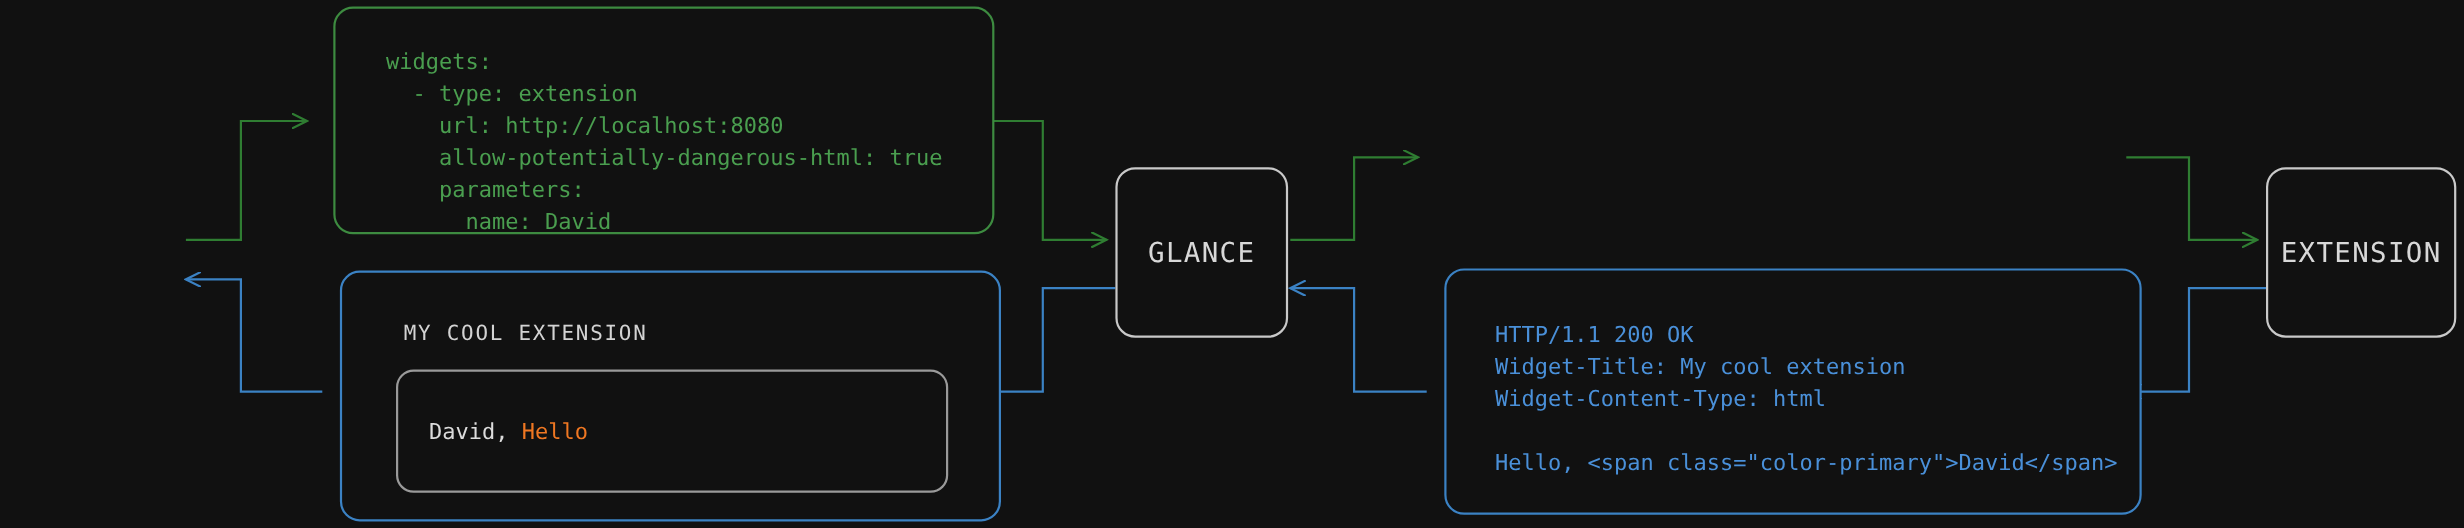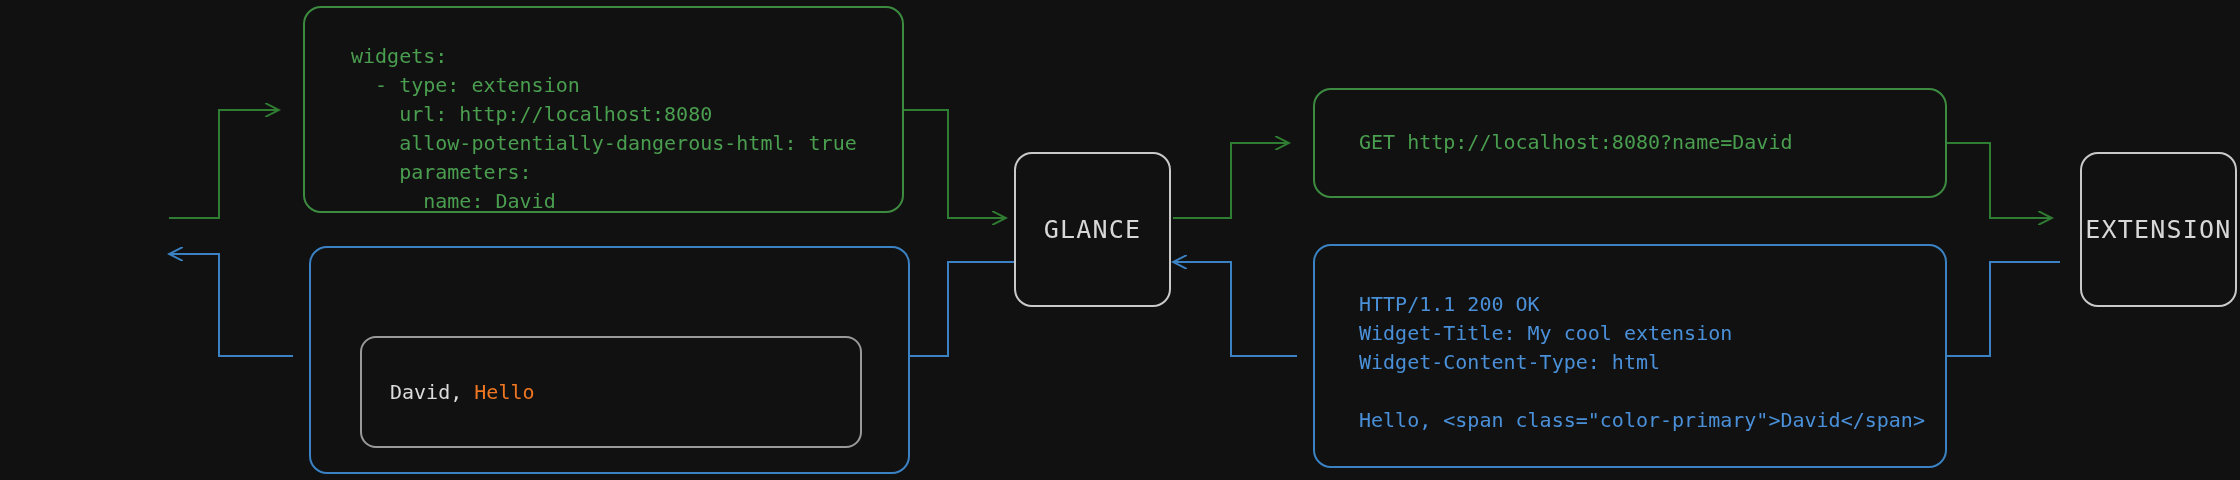--- a/index.html
+++ b/index.html
@@ -107,21 +107,21 @@
   #request-box { left: 1297px; top: 88px; width: 634px; height: 110px; }
   #request-box .code { padding: 38px 0 0 44px; }
 
   
   #response-box { left: 1297px; top: 244px; width: 634px; height: 224px; }
   #response-box .code { padding: 44px 0 0 44px; }
 
   
   #node-user      { left: 12px;   top: 188px; width: 157px; height: 155px; }
   #node-glance    { left: 1014px; top: 152px; width: 157px; height: 155px; }
-  #node-extension { left: 2060px; top: 152px; width: 157px; height: 155px; margin-left: 20px; }
+  #node-extension { left: 2060px; top: 152px; width: 173px; height: 155px; }
 </style>
 </head>
 <body>
 
 <div id="stage">
 
   <svg id="wires" viewBox="0 0 2240 480">
     <defs>
       <marker id="arrow-green" markerWidth="16" markerHeight="14" refX="14" refY="7" orient="auto" markerUnits="userSpaceOnUse">
         <path d="M0,0 L14,7 L0,14" fill="none" stroke="#2f7d32" stroke-width="2"></path>
@@ -162,31 +162,29 @@
 
   <div class="msgbox green" id="yaml-box">
     <pre class="code green">widgets:
   - type: extension
     url: http://localhost:8080
     allow-potentially-dangerous-html: true
     parameters:
       name: David</pre>
   </div>
 
-  <div class="msgbox green" id="request-box">
-    <pre class="code green">GET http://localhost:8080?name=David</pre>
-  </div>
 
   <div class="msgbox blue" id="response-box">
     <pre class="code blue">HTTP/1.1 200 OK
 Widget-Title: My cool extension
 Widget-Content-Type: html
 
 Hello, &lt;span class="color-primary"&gt;David&lt;/span&gt;</pre>
   </div>
 
   <div class="msgbox blue" id="widget-box">
+    <div id="widget-title">MY COOL EXTENSION</div>
     <div id="widget-inner">
       <div class="greeting"><span>David, </span><span class="accent">Hello</span></div>
     </div>
   </div>
 
 </div>
 
 </body></html>

